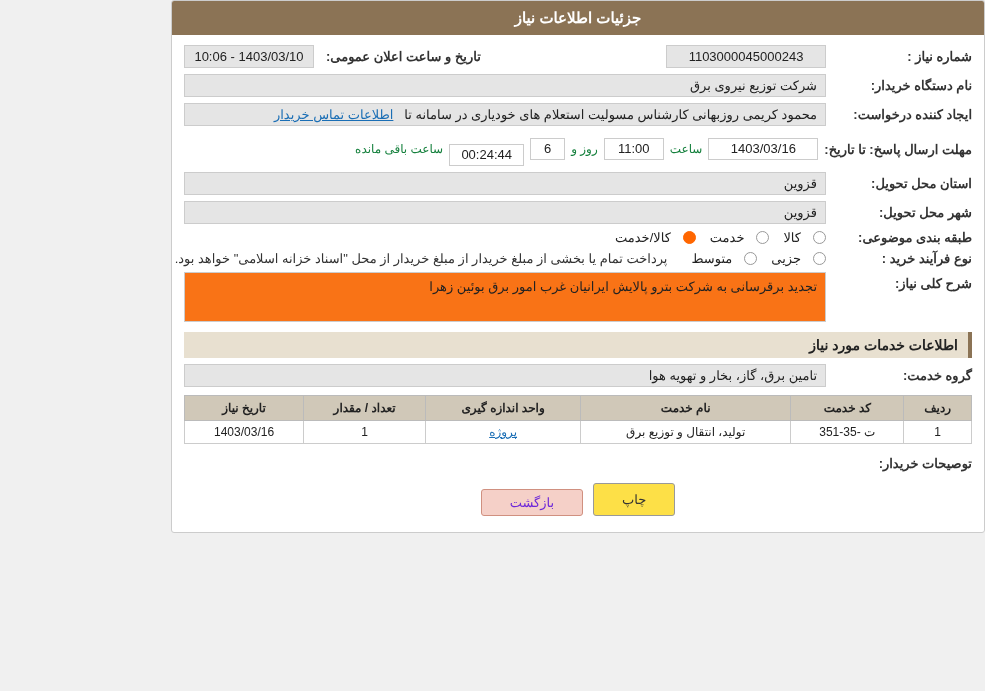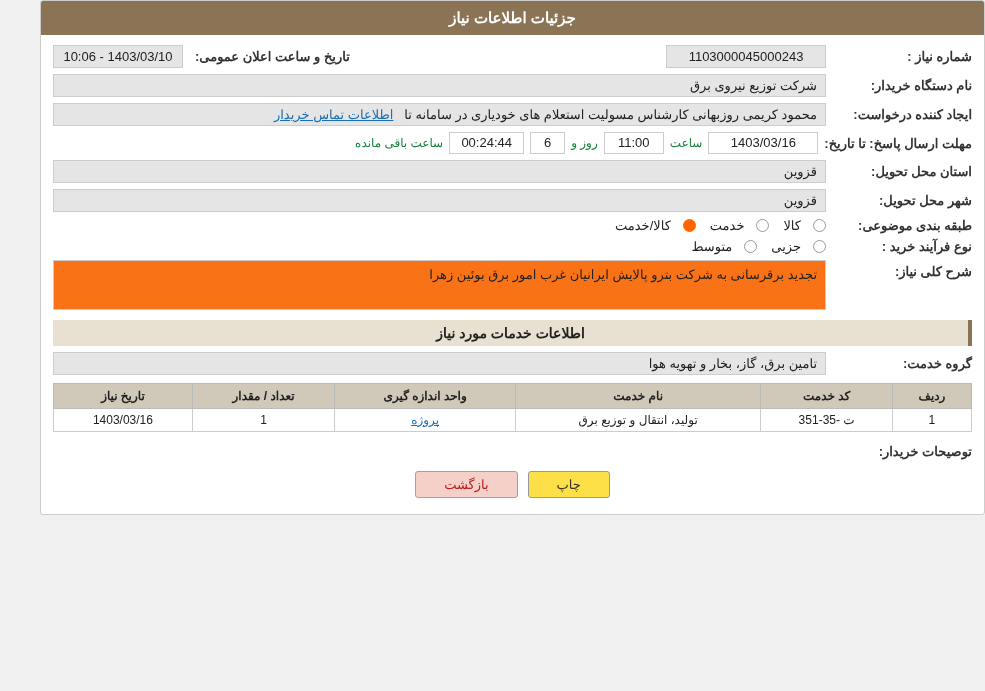--- a/index.html
+++ b/index.html
@@ -4,21 +4,21 @@
   <style>
     * { box-sizing: border-box; margin: 0; padding: 0; }
     body {
       font-family: Tahoma, Arial, sans-serif;
       background: #f0f0f0;
       direction: rtl;
       font-size: 13px;
       color: #222;
     }
     .page-wrapper {
-      width: 945px;
+      width: 814px;
       min-height: 691px;
       background: #f0f0f0;
     }
     .main-card {
       background: #fff;
       border: 1px solid #ccc;
       border-radius: 3px;
       overflow: hidden;
     }
     .card-header {
@@ -104,21 +104,20 @@
       background: #ff6600;
       border-color: #ff6600;
     }
     .section-title {
       background: #e8e0d0;
       border-right: 4px solid #8B7355;
       padding: 5px 10px;
       font-weight: bold;
       font-size: 14px;
       margin: 10px 0 6px 0;
-      text-align: center;
     }
     .description-box {
       border: 1px solid #ccc;
       background: #f97316;
       min-height: 50px;
       padding: 6px 8px;
       text-align: right;
       flex: 1;
     }
     .services-table {
@@ -171,22 +170,23 @@
       cursor: pointer;
       font-size: 13px;
       font-family: Tahoma, Arial, sans-serif;
     }
     .btn-print {
       background: #fde047;
       color: #333;
     }
     .btn-back {
       background: #f5d0c8;
-      color: #b91c1c;
+      color: #6d28d9;
       border-color: #d09080;
+      margin-top: 6px;
     }
   </style>
 </head>
 <body>
 
 <div class="page-wrapper">
   <div class="main-card">
     <div class="card-header">
       <span>جزئیات اطلاعات نیاز</span>
     </div>
@@ -214,21 +214,21 @@
         </div>
       </div>
 
       <div class="info-row">
         <span class="info-label">مهلت ارسال پاسخ: تا تاریخ:</span>
         <div class="inline-box" style="width:110px;">1403/03/16</div>
         <span class="inline-label">ساعت</span>
         <div class="inline-box" style="width:60px;">11:00</div>
         <span class="inline-label">روز و</span>
         <div class="inline-box" style="width:35px;">6</div>
-        <div class="inline-box" style="width:75px;">00:24:44</div>
+        <div class="inline-box" style="width:75px;margin-top:12px;">00:24:44</div>
         <span class="inline-label">ساعت باقی مانده</span>
       </div>
 
       <div class="info-row">
         <span class="info-label">استان محل تحویل:</span>
         <div class="info-value">قزوین</div>
       </div>
 
       <div class="info-row">
         <span class="info-label">شهر محل تحویل:</span>
@@ -257,20 +257,21 @@
         <span class="info-label">نوع فرآیند خرید :</span>
         <div class="radio-group">
           <div class="radio-item">
             <span class="radio-circle"></span>
             <span>جزیی</span>
           </div>
           <div class="radio-item">
             <span class="radio-circle"></span>
             <span>متوسط</span>
           </div>
+          <span class="info-label" style="min-width:auto; font-weight:normal; margin-right: 10px; color:#333">پرداخت تمام یا بخشی از مبلغ خریدار از مبلغ خریدار از محل "اسناد خزانه اسلامی" خواهد بود.</span>
         </div>
       </div>
 
       <div style="display:flex; align-items:flex-start; gap:6px; margin-bottom:6px;">
         <span class="info-label" style="padding-top:4px;">شرح کلی نیاز:</span>
         <div class="description-box">تجدید برقرسانی به شرکت بترو پالایش ایرانیان غرب امور برق بوئین زهرا</div>
       </div>
 
       <div class="section-title">اطلاعات خدمات مورد نیاز</div>
 

